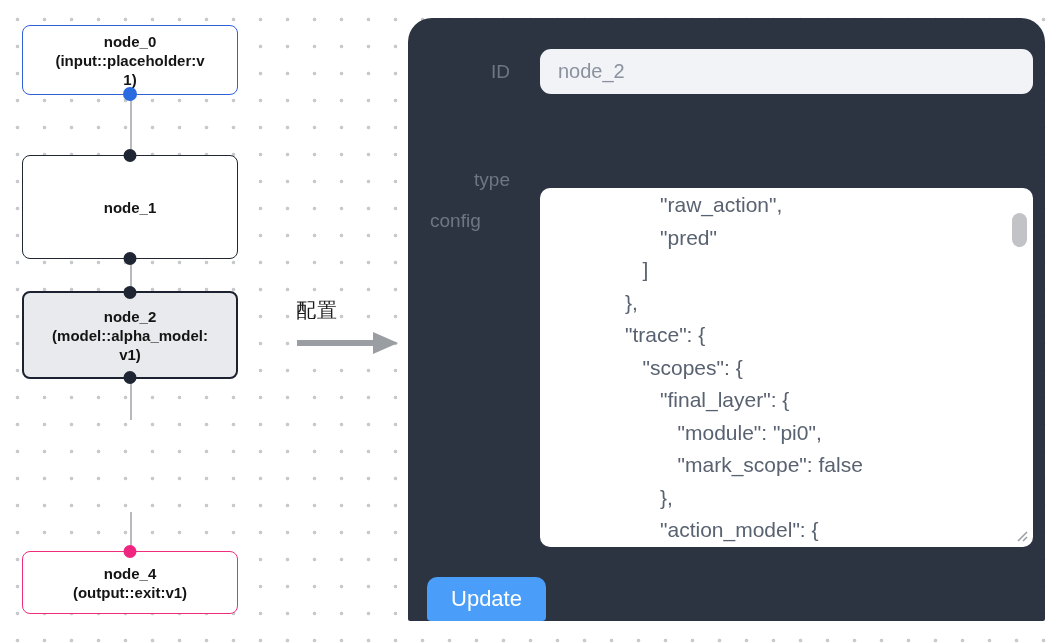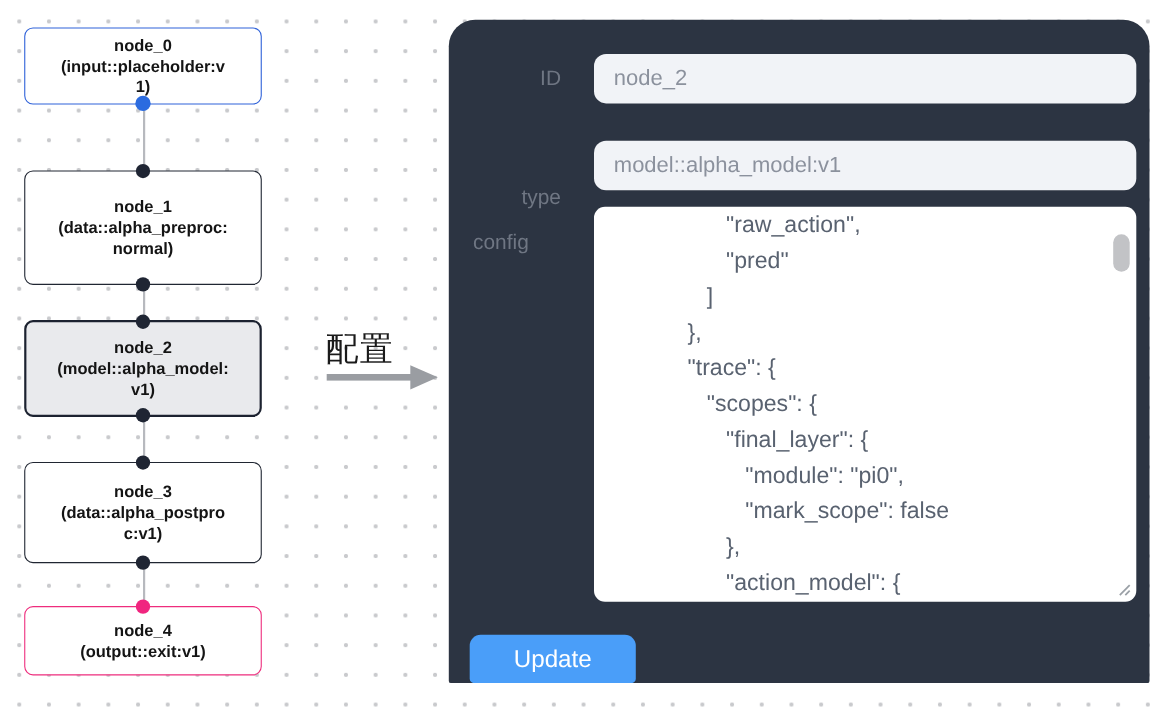--- a/index.html
+++ b/index.html
@@ -43,21 +43,21 @@
     background: #1f2533; z-index: 3;
   }
   .handle-top { top: -7px; }
   .handle-bottom { bottom: -7px; }
   .handle-blue { background: #2b6be0; width: 14px; height: 14px; }
   .handle-pink { background: #f0257f; }
 
   
   .transfer-label {
     position: absolute; left: 296px; top: 297px;
-    font-size: 30px; color: #1a1a1a; letter-spacing: 1px;
+    font-size: 20px; color: #1a1a1a; letter-spacing: 1px;
   }
   .transfer-arrow-shaft {
     position: absolute; left: 297px; top: 340px; width: 78px; height: 6px;
     background: #9a9da2;
   }
   .transfer-arrow-head {
     position: absolute; left: 373px; top: 332px;
     width: 0; height: 0;
     border-top: 11px solid transparent;
     border-bottom: 11px solid transparent;
@@ -104,21 +104,21 @@
   }
   .config-scrollbar-thumb {
     position: absolute; right: 6px; top: 25px;
     width: 15px; height: 34px;
     background: #c2c3c6; border-radius: 8px;
   }
   .config-resize-handle {
     position: absolute; right: 3px; bottom: 3px; width: 18px; height: 18px;
   }
   .update-btn {
-    position: absolute; left: 19px; top: 559px; width: 151px; height: 44px;
+    position: absolute; left: 19px; top: 559px; width: 119px; height: 44px;
     background: #4a9ef9;
     border: none; outline: none;
     border-radius: 10px 10px 4px 4px;
     color: #ffffff; font-size: 22px; font-weight: 500;
     font-family: "Liberation Sans", "DejaVu Sans", sans-serif;
     text-align: center;
     cursor: pointer;
   }
 </style>
 </head>
@@ -132,57 +132,49 @@
   <div class="edge" style="top:512px; height:39px;"></div>
 
   <div class="node node-input" style="top:25px; height:70px;">
     <div class="node-id">node_0</div>
     <div class="node-type">(input::placeholder:v1)</div>
     <span class="handle handle-bottom handle-blue"></span>
   </div>
 
   <div class="node" style="top:155px; height:104px;">
     <div class="node-id">node_1</div>
-    <div class="node-type">(data::alpha_preproc:normal)</div>
     <span class="handle handle-top"></span>
     <span class="handle handle-bottom"></span>
   </div>
 
   <div class="node node-selected" style="top:291px; height:88px;">
     <div class="node-id">node_2</div>
     <div class="node-type">(model::alpha_model:v1)</div>
     <span class="handle handle-top"></span>
     <span class="handle handle-bottom"></span>
   </div>
 
-  <div class="node" style="top:420px; height:92px;">
-    <div class="node-id">node_3</div>
-    <div class="node-type">(data::alpha_postproc:v1)</div>
-    <span class="handle handle-top"></span>
-    <span class="handle handle-bottom"></span>
-  </div>
 
   <div class="node node-output" style="top:551px; height:63px;">
     <div class="node-id">node_4</div>
     <div class="node-type">(output::exit:v1)</div>
     <span class="handle handle-top handle-pink"></span>
   </div>
 
 </div>
 
 <div class="transfer-label">配置</div>
 <div class="transfer-arrow-shaft"></div>
 <div class="transfer-arrow-head"></div>
 
 <div class="config-panel">
 
   <div class="f-label" style="top:122px;margin-top:29px;">type</div>
   <div class="f-label" style="top:43px;">ID</div>
   <input class="f-input" style="top: 31px;" type="text" value="node_2">
-  <input class="f-input" style="top: 110px;" type="text" value="model::alpha_model:v1">
 
   <div class="f-label f-label-config" style="top:192px;">config</div>
 
   <div class="config-box">
     <div class="config-text">            "raw_action",
             "pred"
          ]
       },
       "trace": {
          "scopes": {

